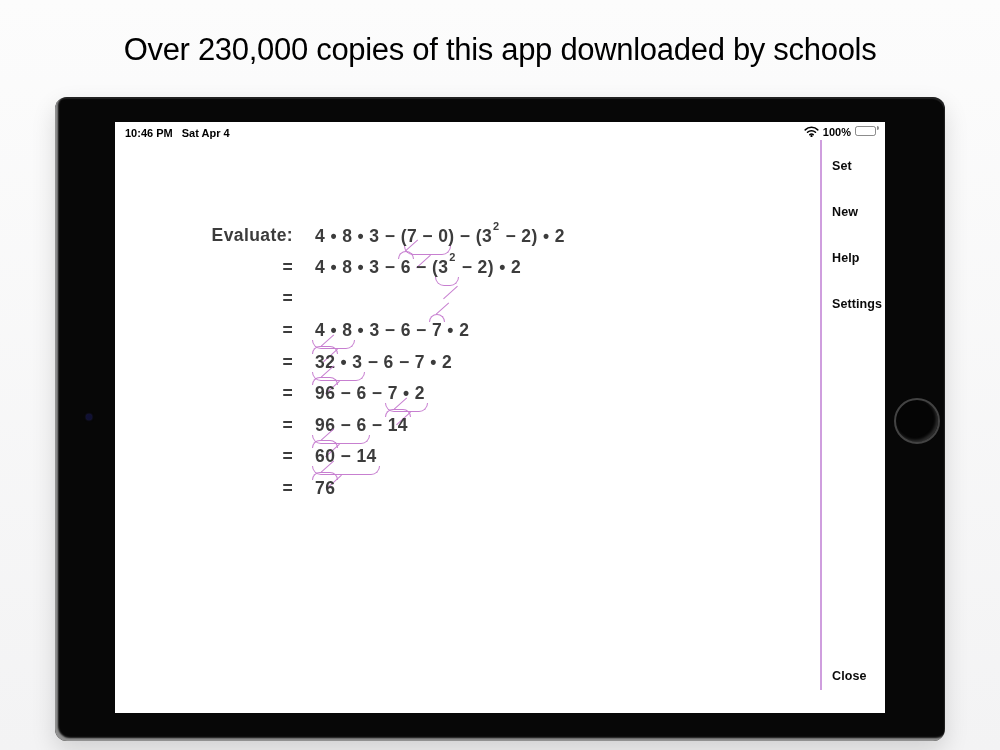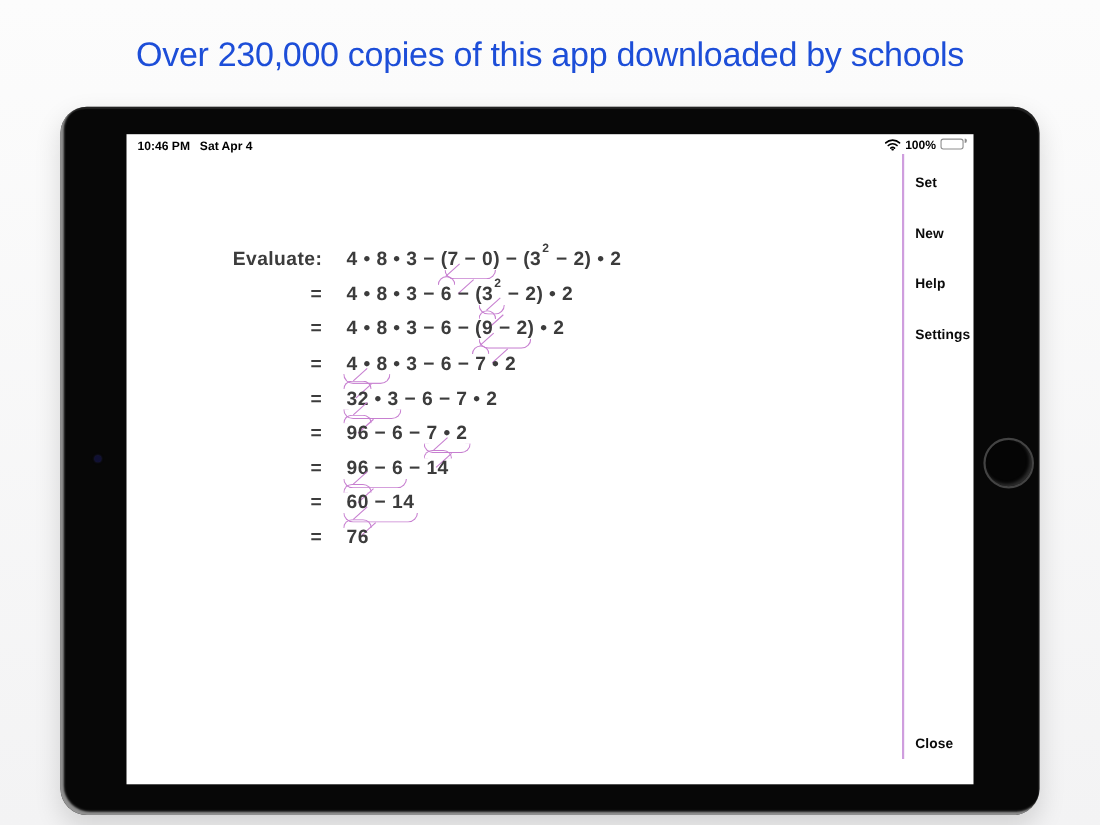--- a/index.html
+++ b/index.html
@@ -7,27 +7,27 @@
   body {
     font-family:"Liberation Sans", sans-serif;
     background:linear-gradient(#fcfcfc, #f3f3f4);
     position:relative;
   }
 
   
   .headline {
     position:absolute; top:32px; left:0; width:1000px;
     text-align:center; font-size:31px; font-weight:300;
-    letter-spacing:-0.3px; color:#1d4ed8;
+    letter-spacing:-0.3px; color:#000000;
   }
 
   
   .ipad {
     position:absolute; left:55px; top:97px; width:890px; height:644px;
-    background:#070707; border-radius:24px;
+    background:#070707; border-radius:12px;
     box-shadow:
       inset 3px -3px 2px rgba(170,170,170,0.85),
       inset -1px 2px 1px rgba(90,90,90,0.35),
       0 10px 24px rgba(0,0,0,0.14);
   }
   .camera {
     position:absolute; left:31px; top:317px; width:6px; height:6px;
     border-radius:50%; background:#101033;
     box-shadow:0 0 2px #2a2a66;
   }
@@ -129,21 +129,21 @@
         </span>
         <span class="pct">100%</span>
         <span class="battery-body"><span class="battery-fill"></span></span>
         <span class="battery-nub"></span>
       </div>
     </div>
 
     <div class="math-area" id="math-area" style="color: rgb(60, 60, 60);">
         <div class="math-row"><span class="eq-label">Evaluate:</span><span class="expr"><span>4 • 8 • 3 − (</span><span class="m-under">7 − 0</span><span>) − (3</span><sup>2</sup><span> − 2) • 2</span></span></div>
         <div class="math-row"><span class="eq-label">=</span><span class="expr"><span>4 • 8 • 3 − </span><span class="m-over">6</span><span> − (</span><span class="m-under"><span>3</span><sup>2</sup></span><span> − 2) • 2</span></span></div>
-        <div class="math-row"><span class="eq-label">=</span><span class="expr"><span>4 • 8 • 3 − 6 − (</span><span class="m-under"><span class="m-over">9</span><span> − 2</span></span><span>) • 2</span></span></div>
+        <div class="math-row"><span class="eq-label">=</span></div>
         <div class="math-row"><span class="eq-label">=</span><span class="expr"><span class="m-under">4 • 8</span><span> • 3 − 6 − </span><span class="m-over">7</span><span> • 2</span></span></div>
         <div class="math-row"><span class="eq-label">=</span><span class="expr"><span class="m-under"><span class="m-over">32</span><span> • 3</span></span><span> − 6 − 7 • 2</span></span></div>
         <div class="math-row"><span class="eq-label">=</span><span class="expr"><span class="m-over">96</span><span> − 6 − </span><span class="m-under">7 • 2</span></span></div>
         <div class="math-row"><span class="eq-label">=</span><span class="expr"><span class="m-under">96 − 6</span><span> − </span><span class="m-over">14</span></span></div>
         <div class="math-row"><span class="eq-label">=</span><span class="expr"><span class="m-under"><span class="m-over">60</span><span> − 14</span></span></span></div>
         <div class="math-row"><span class="eq-label">=</span><span class="expr"><span class="m-over">76</span></span></div>
       </div>
 
     <div class="side-divider"></div>
     <div class="side-btn" style="top:37px">Set</div>

